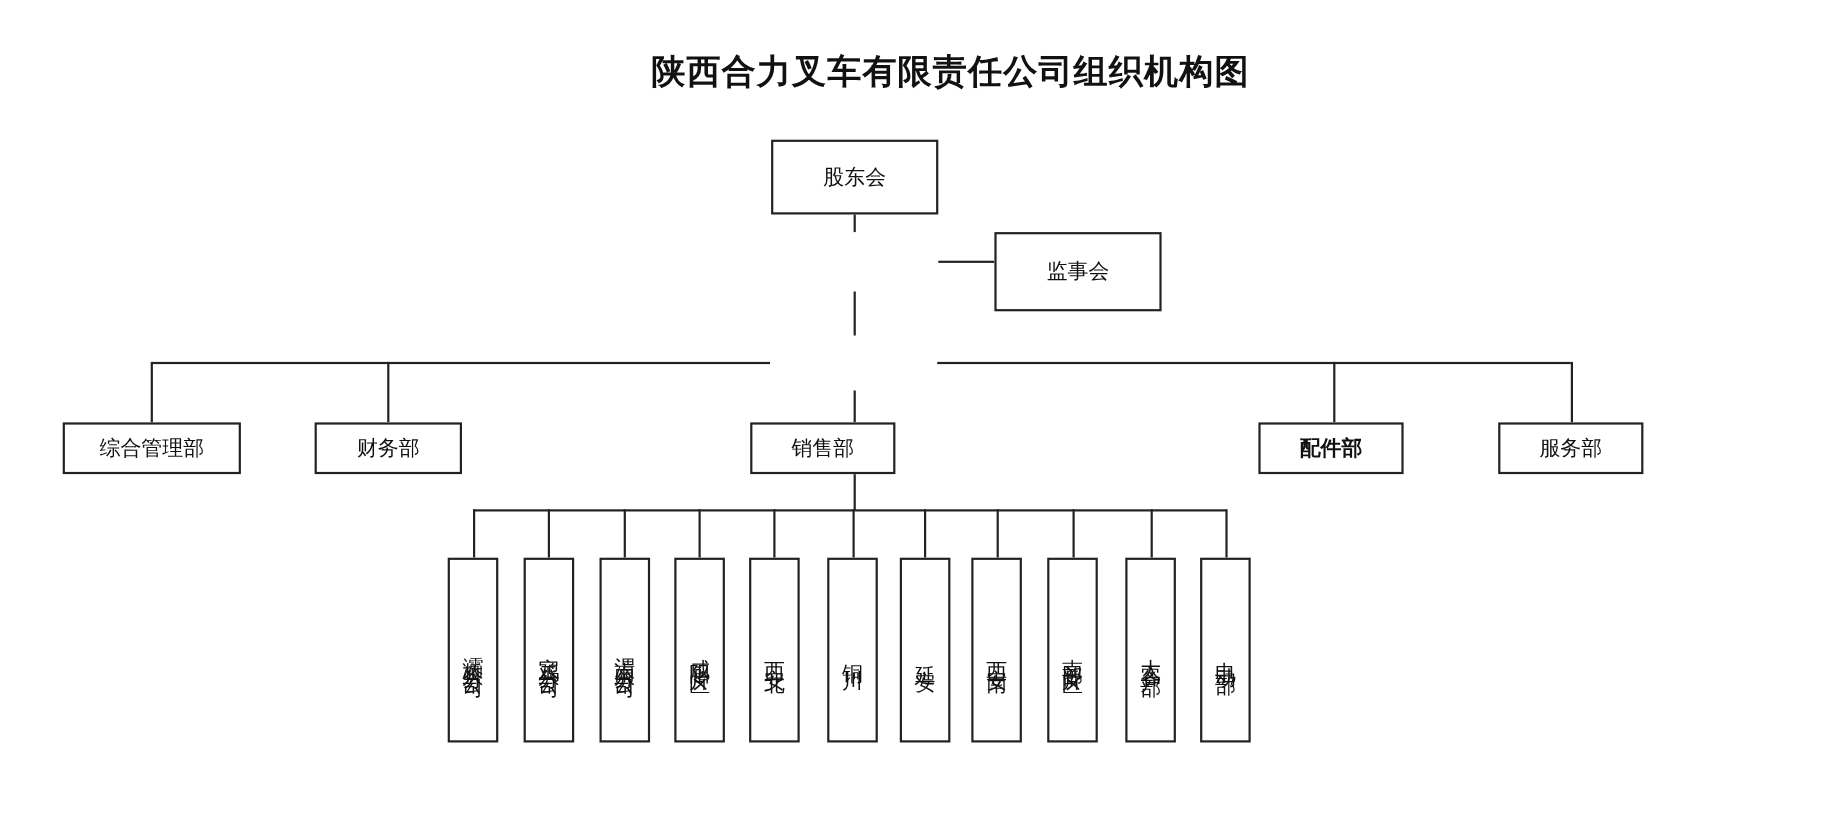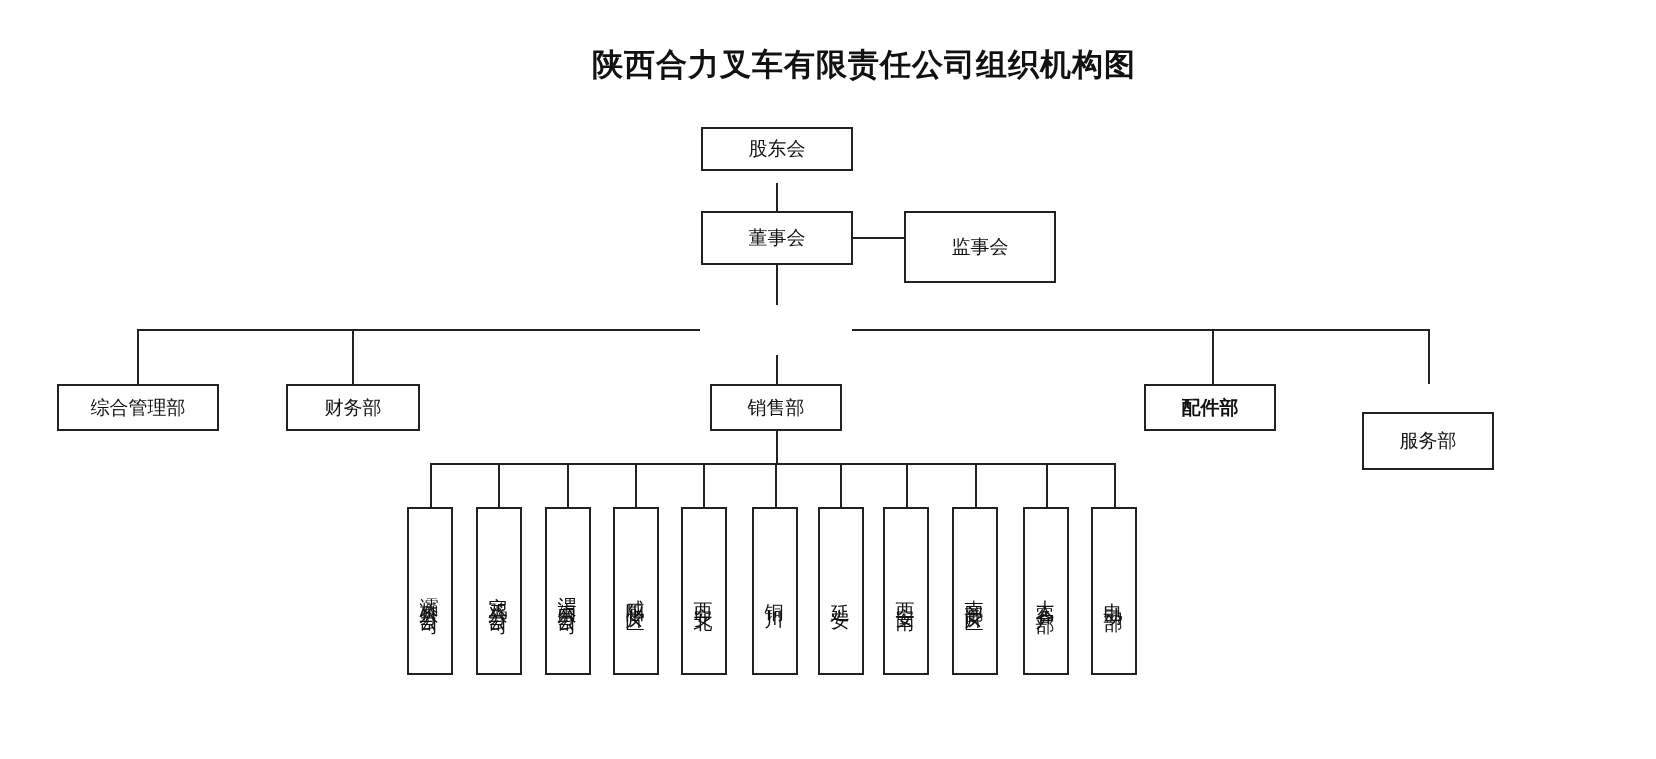--- a/index.html
+++ b/index.html
@@ -58,47 +58,46 @@
   .hline { height: 2px; }
   .vline { width: 2px; }
 </style>
 </head>
 <body>
 
 <div id="chart">
 
   <div class="title">陕西合力叉车有限责任公司组织机构图</div>
 
-  <div class="node" style="left:701px; top:127px; width:152px; height:44px;">股东会</div>
+  <div class="node" style="left:701px; top:127px; width:152px; height:68px;">股东会</div>
 
   <div class="line vline" style="left:776px; top:183px; height:28px;"></div>
 
-  <div class="node" style="left:701px; top:211px; width:152px; height:54px;">董事会</div>
 
   <div class="line hline" style="left:853px; top:237px; width:51px;"></div>
 
   <div class="node" style="left:904px; top:211px; width:152px; height:72px;">监事会</div>
 
   <div class="line vline" style="left:776px; top:265px; height:40px;"></div>
 
 
   <div class="line hline" style="left:138px; top:329px; width:562px;"></div>
   <div class="line hline" style="left:852px; top:329px; width:576px;"></div>
 
   <div class="line vline" style="left:137px; top:329px; height:55px;"></div>
   <div class="line vline" style="left:352px; top:329px; height:55px;"></div>
   <div class="line vline" style="left:776px; top:355px; height:29px;"></div>
   <div class="line vline" style="left:1212px; top:329px; height:55px;"></div>
   <div class="line vline" style="left:1428px; top:329px; height:55px;"></div>
 
   <div class="node" style="left:57px; top:384px; width:162px; height:47px;">综合管理部</div>
   <div class="node" style="left:286px; top:384px; width:134px; height:47px;text-align:right;">财务部</div>
-  <div class="node" style="left:710px; top:384px; width:132px; height:47px;">销售部</div>
+  <div class="node" style="left:682px; top:384px; width:132px; height:47px;">销售部</div>
   <div class="node" style="left:1144px; top:384px; width:132px; height:47px;font-weight:bold;">配件部</div>
-  <div class="node" style="left:1362px; top:384px; width:132px; height:58px;margin-top:28px;">服务部</div>
+  <div class="node" style="left:1362px; top:384px; width:132px; height:47px;">服务部</div>
 
   <div class="line vline" style="left:776px; top:431px; height:33px;"></div>
   <div class="line hline" style="left:430px; top:463px; width:685px;"></div>
 
   <div class="line vline" style="left:430px; top:463px; height:44px;"></div>
   <div class="line vline" style="left:498px; top:463px; height:44px;"></div>
   <div class="line vline" style="left:567px; top:463px; height:44px;"></div>
   <div class="line vline" style="left:635px; top:463px; height:44px;"></div>
   <div class="line vline" style="left:703px; top:463px; height:44px;"></div>
   <div class="line vline" style="left:775px; top:463px; height:44px;"></div>

